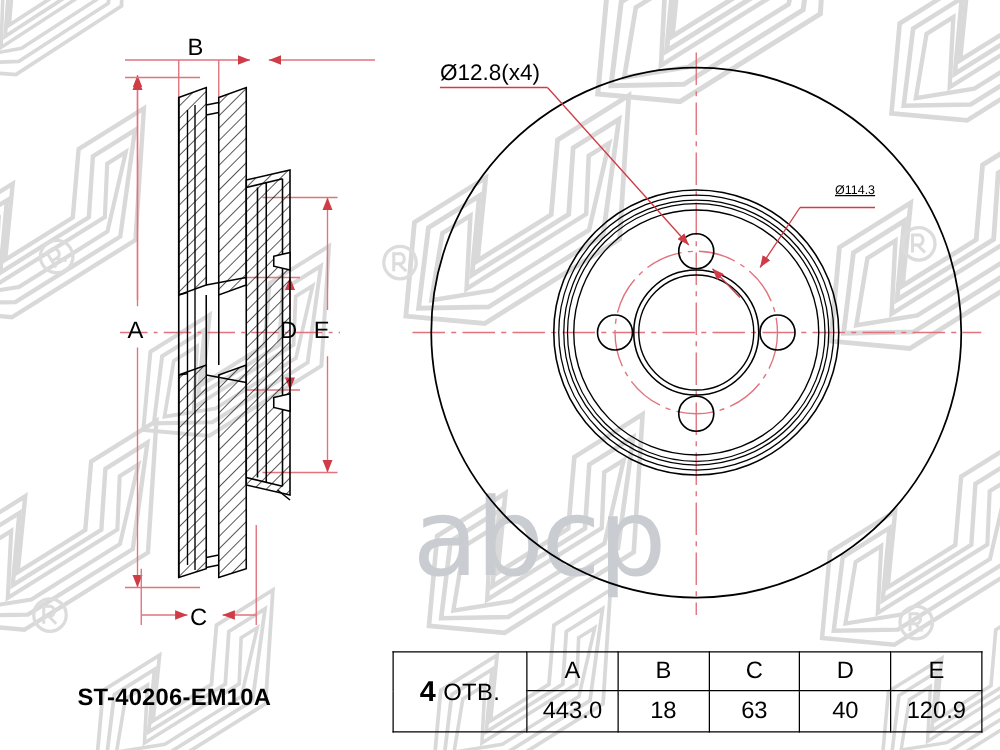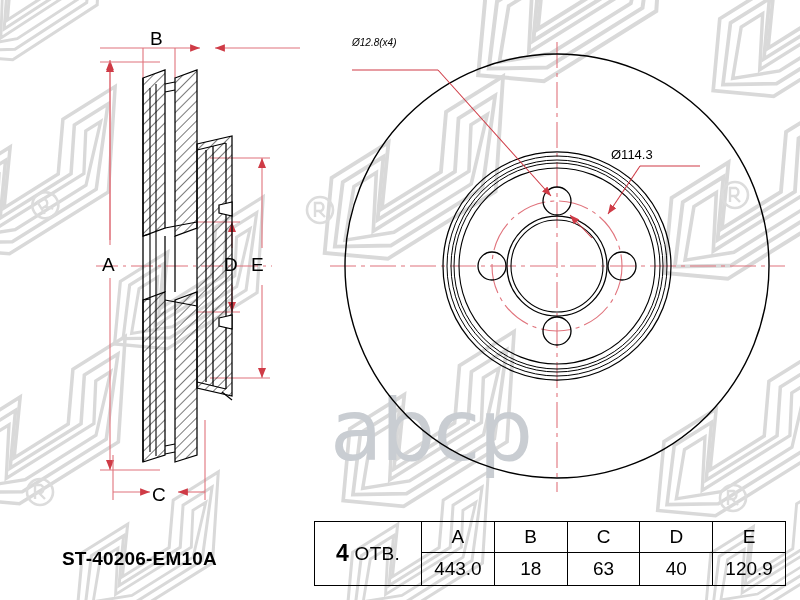--- a/index.html
+++ b/index.html
@@ -11,22 +11,22 @@
   #sheet{position:absolute;inset:0;width:800px;height:600px;}
   .wm{position:absolute;pointer-events:none;}
   svg{display:block;}
   .lbl{
     position:absolute;font-family:"Liberation Sans",sans-serif;
     color:#000;white-space:nowrap;
   }
   #partno{
     left:62px;top:548px;font-size:19px;font-weight:bold;letter-spacing:.2px;text-align:right;
   }
-  #lbl-d128{left:352px;top:37px;font-size:10px;font-style:italic;}
-  #lbl-d1143{left:611px;top:147px;font-size:13px;}
+  #lbl-d128{left:352px;top:48px;font-size:18px;}
+  #lbl-d1143{left:668px;top:147px;font-size:10px;text-decoration:underline;}
   #lbl-A{left:102px;top:254px;font-size:19px;}
   #lbl-B{left:150px;top:28px;font-size:19px;}
   #lbl-C{left:152px;top:484px;font-size:19px;}
   #lbl-D{left:224px;top:254px;font-size:19px;}
   #lbl-E{left:251px;top:254px;font-size:19px;}
   
   #spec-table{
     position:absolute;left:314px;top:521px;width:472px;height:64px;
     border-collapse:collapse;table-layout:fixed;
   }

